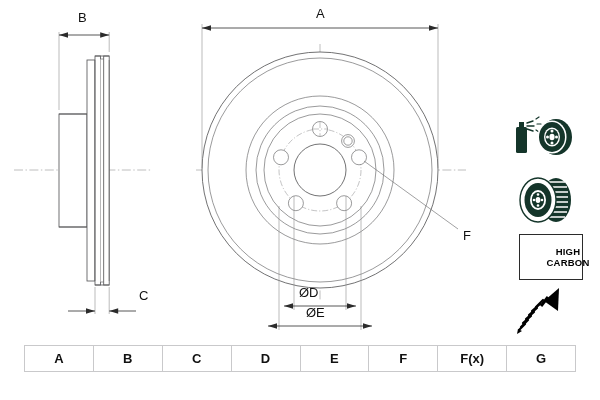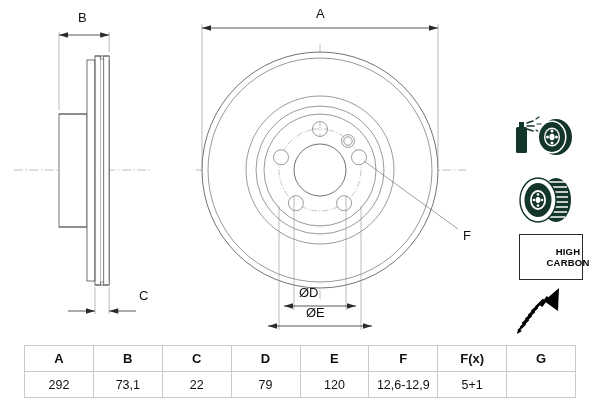--- a/index.html
+++ b/index.html
@@ -307,26 +307,16 @@
       <tr class="hdr">
         <td>A</td>
         <td>B</td>
         <td>C</td>
         <td>D</td>
         <td>E</td>
         <td>F</td>
         <td>F(x)</td>
         <td>G</td>
       </tr>
-      <tr class="val">
-        <td>292</td>
-        <td>73,1</td>
-        <td>22</td>
-        <td>79</td>
-        <td>120</td>
-        <td>12,6-12,9</td>
-        <td>5+1</td>
-        <td></td>
-      </tr>
     </tbody>
   </table>
 
 </div>
 
 </body></html>

